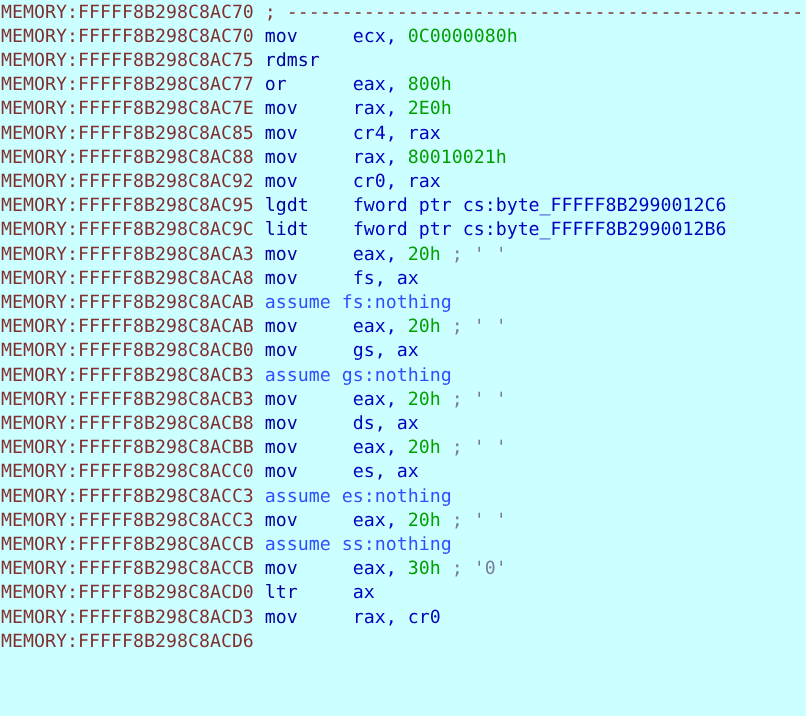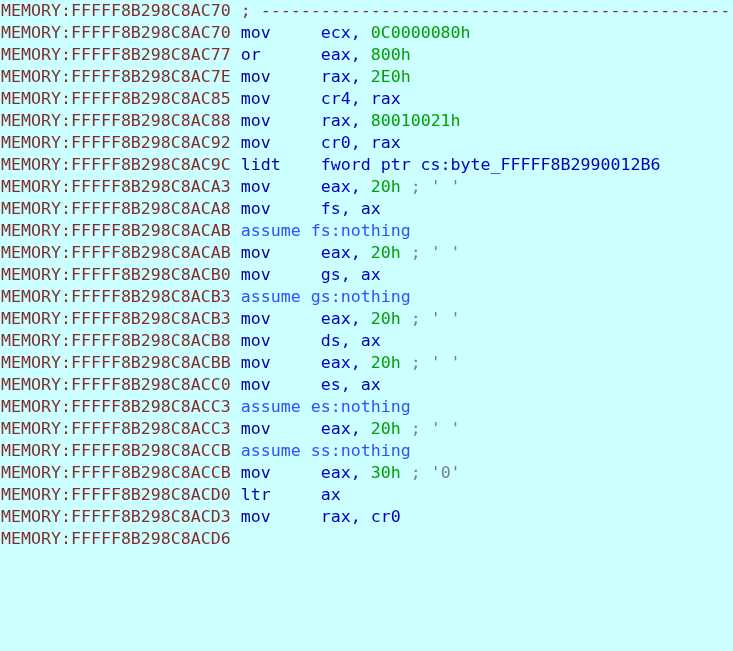--- a/index.html
+++ b/index.html
@@ -35,25 +35,27 @@
   .comment   { color: #7a7a9a; }
   .dashcmt   { color: #803030; }
   .sym       { color: #0000c0; }
 </style>
 </head>
 <body>
 
 <div id="ida-view">
     <div class="code-line"><span class="addr">MEMORY:FFFFF8B298C8AC70 </span><span class="dashcmt">; ----------------------------------------------------------------------------</span></div>
     <div class="code-line"><span class="addr">MEMORY:FFFFF8B298C8AC70 </span><span class="mnem">mov     </span><span class="oper">ecx</span><span class="oper">, </span><span class="num">0C0000080h</span></div>
+    <div class="code-line"><span class="addr">MEMORY:FFFFF8B298C8AC75 </span><span class="mnem">rdmsr</span></div>
     <div class="code-line"><span class="addr">MEMORY:FFFFF8B298C8AC77 </span><span class="mnem">or      </span><span class="oper">eax</span><span class="oper">, </span><span class="num">800h</span></div>
     <div class="code-line"><span class="addr">MEMORY:FFFFF8B298C8AC7E </span><span class="mnem">mov     </span><span class="oper">rax</span><span class="oper">, </span><span class="num">2E0h</span></div>
     <div class="code-line"><span class="addr">MEMORY:FFFFF8B298C8AC85 </span><span class="mnem">mov     </span><span class="oper">cr4</span><span class="oper">, </span><span class="oper">rax</span></div>
     <div class="code-line"><span class="addr">MEMORY:FFFFF8B298C8AC88 </span><span class="mnem">mov     </span><span class="oper">rax</span><span class="oper">, </span><span class="num">80010021h</span></div>
     <div class="code-line"><span class="addr">MEMORY:FFFFF8B298C8AC92 </span><span class="mnem">mov     </span><span class="oper">cr0</span><span class="oper">, </span><span class="oper">rax</span></div>
+    <div class="code-line"><span class="addr">MEMORY:FFFFF8B298C8AC95 </span><span class="mnem">lgdt    </span><span class="sym">fword ptr cs:byte_FFFFF8B2990012C6</span></div>
     <div class="code-line"><span class="addr">MEMORY:FFFFF8B298C8AC9C </span><span class="mnem">lidt    </span><span class="sym">fword ptr cs:byte_FFFFF8B2990012B6</span></div>
     <div class="code-line"><span class="addr">MEMORY:FFFFF8B298C8ACA3 </span><span class="mnem">mov     </span><span class="oper">eax</span><span class="oper">, </span><span class="num">20h</span><span class="comment"> ; ' '</span></div>
     <div class="code-line"><span class="addr">MEMORY:FFFFF8B298C8ACA8 </span><span class="mnem">mov     </span><span class="oper">fs</span><span class="oper">, </span><span class="oper">ax</span></div>
     <div class="code-line"><span class="addr">MEMORY:FFFFF8B298C8ACAB </span><span class="assume-kw">assume </span><span class="assume-op">fs:nothing</span></div>
     <div class="code-line"><span class="addr">MEMORY:FFFFF8B298C8ACAB </span><span class="mnem">mov     </span><span class="oper">eax</span><span class="oper">, </span><span class="num">20h</span><span class="comment"> ; ' '</span></div>
     <div class="code-line"><span class="addr">MEMORY:FFFFF8B298C8ACB0 </span><span class="mnem">mov     </span><span class="oper">gs</span><span class="oper">, </span><span class="oper">ax</span></div>
     <div class="code-line"><span class="addr">MEMORY:FFFFF8B298C8ACB3 </span><span class="assume-kw">assume </span><span class="assume-op">gs:nothing</span></div>
     <div class="code-line"><span class="addr">MEMORY:FFFFF8B298C8ACB3 </span><span class="mnem">mov     </span><span class="oper">eax</span><span class="oper">, </span><span class="num">20h</span><span class="comment"> ; ' '</span></div>
     <div class="code-line"><span class="addr">MEMORY:FFFFF8B298C8ACB8 </span><span class="mnem">mov     </span><span class="oper">ds</span><span class="oper">, </span><span class="oper">ax</span></div>
     <div class="code-line"><span class="addr">MEMORY:FFFFF8B298C8ACBB </span><span class="mnem">mov     </span><span class="oper">eax</span><span class="oper">, </span><span class="num">20h</span><span class="comment"> ; ' '</span></div>

